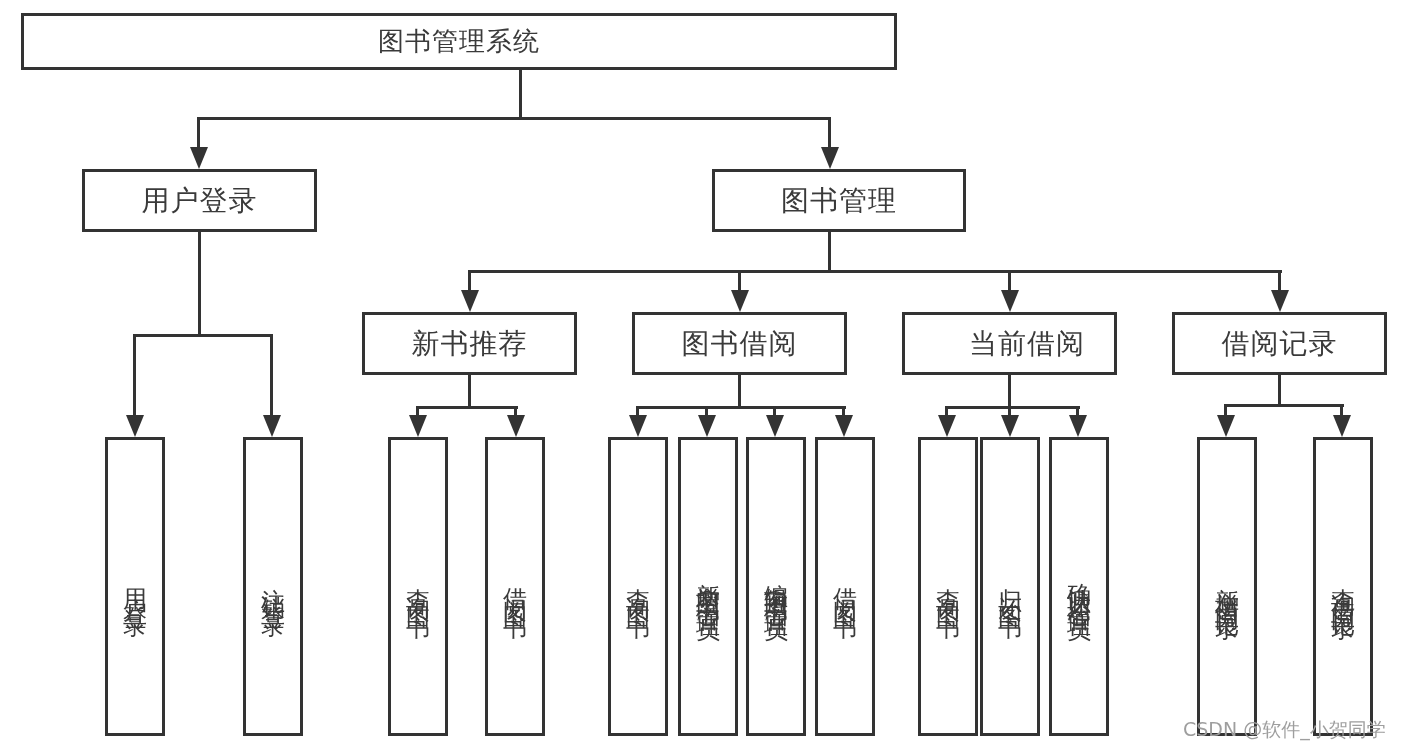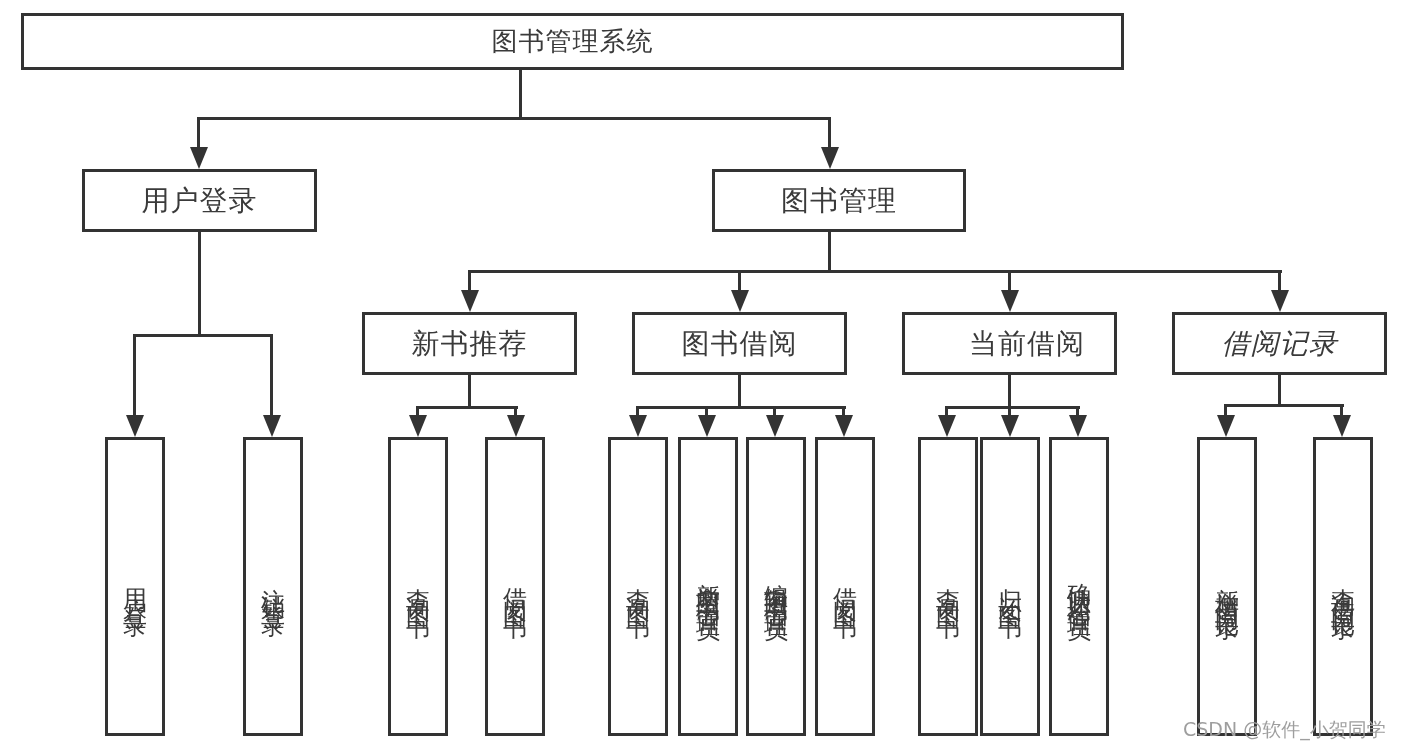--- a/index.html
+++ b/index.html
@@ -62,21 +62,21 @@
     color: #9e9e9e;
     white-space: nowrap;
     z-index: 5;
   }
 </style>
 </head>
 <body>
 
 <div class="canvas">
 
-  <div class="node hbox rootbox" style="left:21px; top:13px; width:1103px; height:57px;justify-content:center;">
+  <div class="node hbox rootbox" style="left:21px; top:13px; width:876px; height:57px;justify-content:center;">
     <span>图书管理系统</span>
   </div>
 
   <div class="vline" style="left:519px; top:70px; height:48px;"></div>
   <div class="hline" style="left:197px; top:117px; width:634px;"></div>
   <div class="vline" style="left:197px; top:117px; height:31px;"></div>
   <div class="arrow" style="left:190px; top:147px;"></div>
   <div class="vline" style="left:828px; top:117px; height:31px;"></div>
   <div class="arrow" style="left:821px; top:147px;"></div>
 
@@ -107,21 +107,21 @@
 
   <div class="node hbox" style="left:362px; top:312px; width:215px; height:63px;">
     <span>新书推荐</span>
   </div>
   <div class="node hbox" style="left:632px; top:312px; width:215px; height:63px;">
     <span>图书借阅</span>
   </div>
   <div class="node hbox" style="left:902px; top:312px; width:215px; height:63px;padding-left:35px;">
     <span>当前借阅</span>
   </div>
-  <div class="node hbox" style="left:1172px; top:312px; width:215px; height:63px;font-style:italic;">
+  <div class="node hbox" style="left:1172px; top:312px; width:215px; height:63px;">
     <span>借阅记录</span>
   </div>
 
   <div class="vline" style="left:468px; top:375px; height:32px;"></div>
   <div class="hline" style="left:416px; top:406px; width:102px;"></div>
   <div class="vline" style="left:416px; top:406px; height:9px;"></div>
   <div class="arrow" style="left:409px; top:415px;"></div>
   <div class="vline" style="left:514px; top:406px; height:9px;"></div>
   <div class="arrow" style="left:507px; top:415px;"></div>
 

